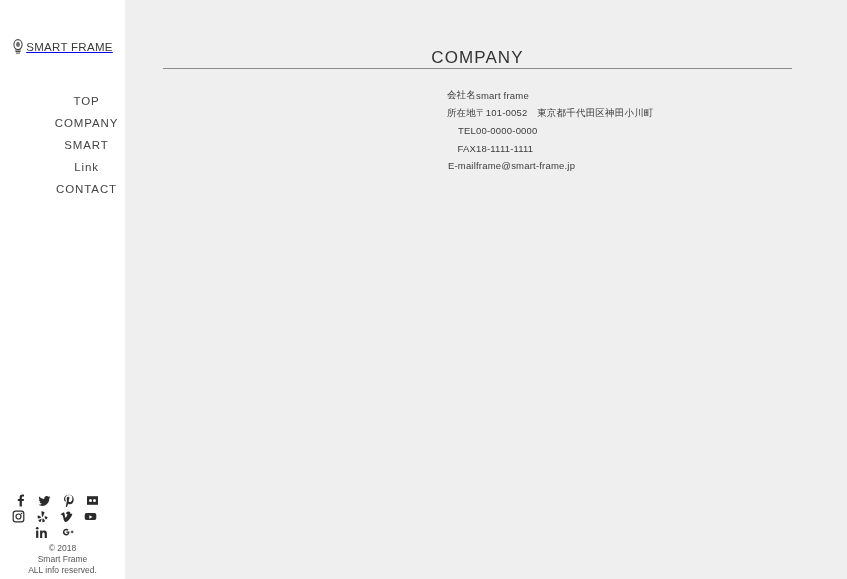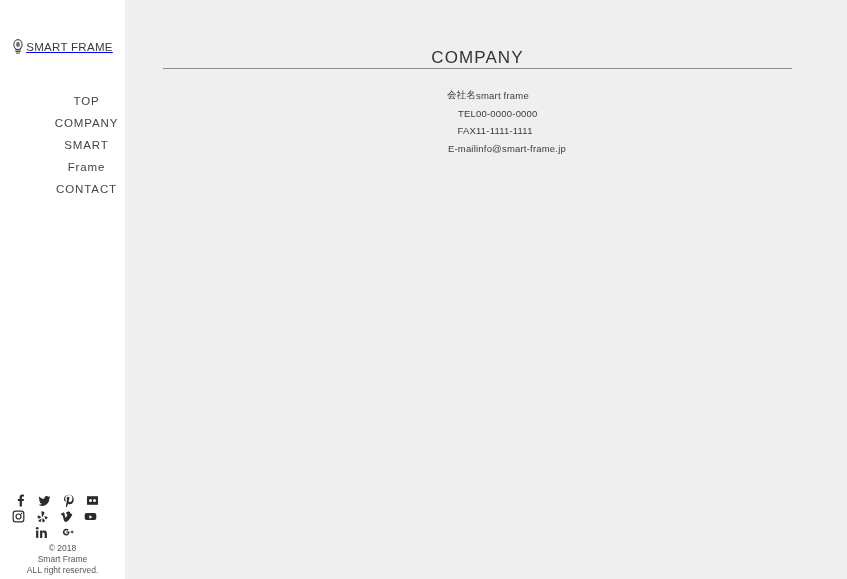--- a/index.html
+++ b/index.html
@@ -189,21 +189,21 @@
         <rect x="4.0" y="14.6" width="4.0" height="1.0" fill="#4a4a4a"></rect>
       </svg>
     </span>
     <span class="logo-text">SMART FRAME</span>
   </a>
 
   <nav id="main-nav">
     <a class="nav-item" href="#">TOP</a>
     <a class="nav-item" href="#">COMPANY</a>
     <a class="nav-item" href="#">SMART</a>
-    <a class="nav-item" href="#">Frame</a>
+    <a class="nav-item" href="#">Link</a>
     <a class="nav-item" href="#">CONTACT</a>
   </nav>
 
   <div id="social">
 
     <div class="social-row row-1">
       <a class="social-ico" href="#">
         <svg viewBox="0 0 13 13" width="13" height="13">
             <path fill="currentColor" d="M7.9 12.6V7.1h1.8l.3-2.1H7.9V3.6c0-.6.2-1 1-1h1.1V.7C9.8.7 9.1.6 8.3.6 6.7.6 5.6 1.6 5.6 3.4V5H3.8v2.1h1.8v5.5h2.3z"></path>
           </svg>
@@ -267,44 +267,48 @@
             <path fill="currentColor" d="M12.2 5.3h1.1v1.1h-1.1v1.1h-1.1V6.4H10V5.3h1.1V4.2h1.1z"></path>
           </svg>
       </a>
     </div>
 
   </div>
 
   <div id="copyright">
     <div>© 2018</div>
     <div>Smart Frame</div>
-    <div>ALL right reserved.</div>
+    <div>ALL info reserved.</div>
   </div>
 
 </aside>
 
 <main id="content">
 
   <h1 id="page-title">COMPANY</h1>
   <div id="title-rule"></div>
 
   <table id="info-table">
     <tbody>
       <tr>
         <th>会社名</th>
         <td>smart frame</td>
       </tr>
       <tr>
+        <th>所在地</th>
+        <td>〒101-0052　東京都千代田区神田小川町</td>
+      </tr>
+      <tr>
         <th>TEL</th>
         <td>00-0000-0000</td>
       </tr>
       <tr>
         <th>FAX</th>
-        <td>11-1111-1111</td>
+        <td>18-1111-1111</td>
       </tr>
       <tr>
         <th>E-mail</th>
-        <td>info@smart-frame.jp</td>
+        <td>frame@smart-frame.jp</td>
       </tr>
     </tbody>
   </table>
 
 </main>
 
 </body></html>

